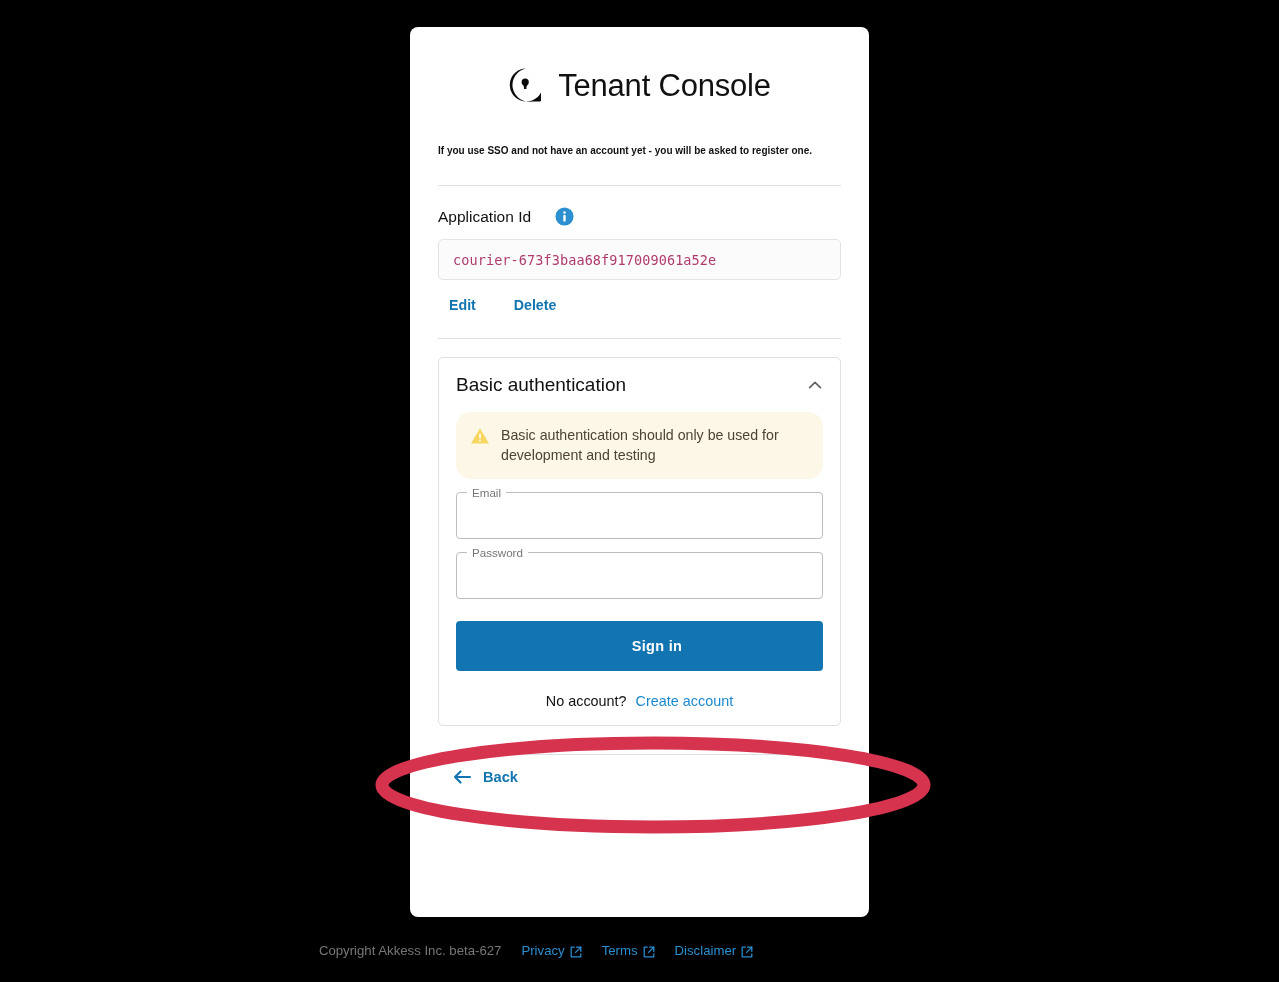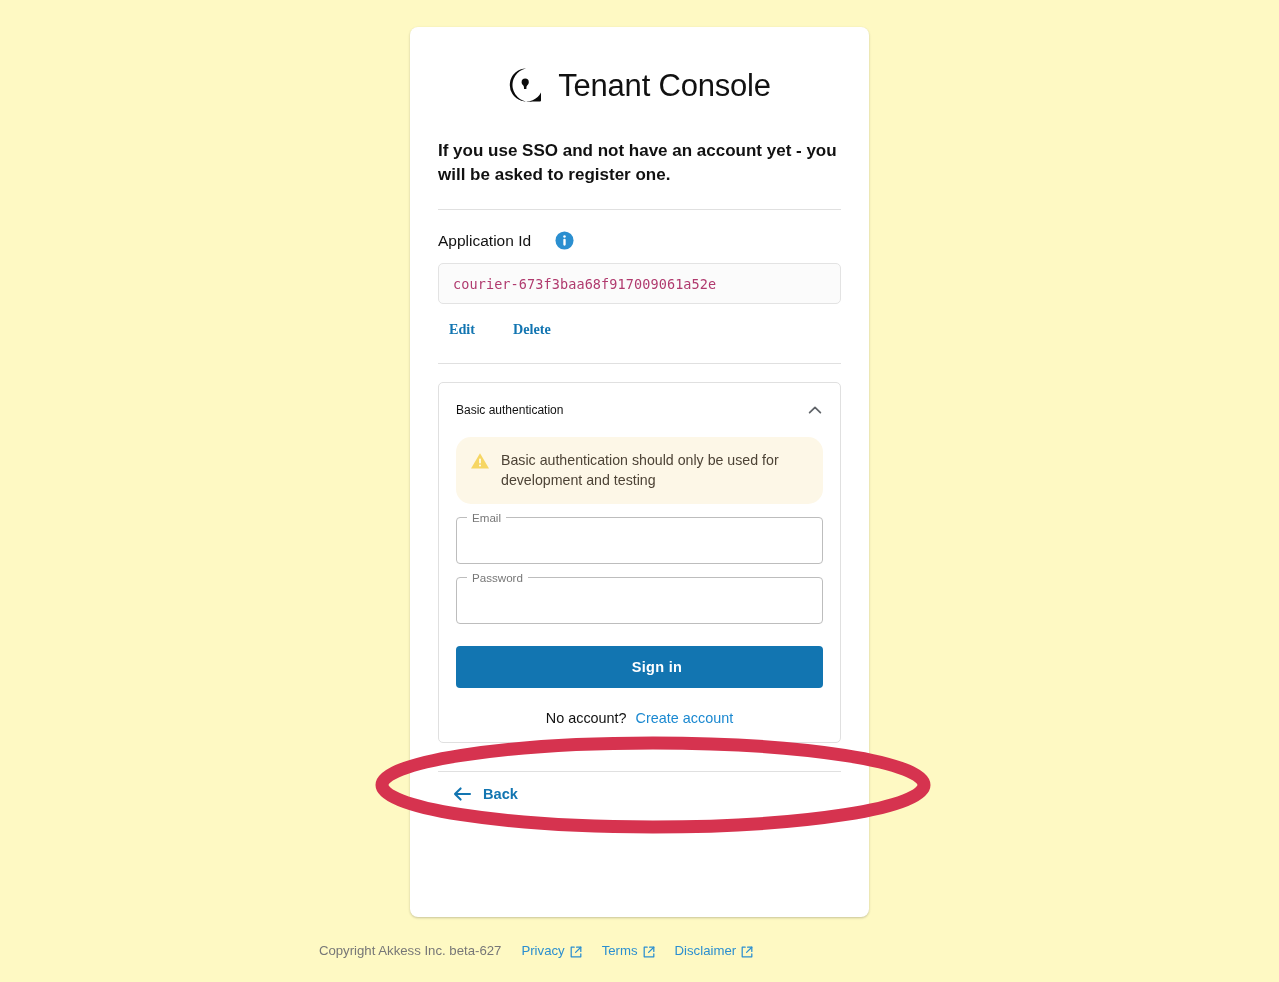--- a/index.html
+++ b/index.html
@@ -7,21 +7,21 @@
     margin: 0; padding: 0;
     width: 1279px; height: 982px;
     background: #f5f5f5;
     font-family: "Liberation Sans", sans-serif;
     overflow: hidden;
   }
   #root {
     position: relative;
     width: 1279px;
     height: 982px;
-    background: #fef9c3;
+    background: #000000;
   }
 
   
   .card {
     position: absolute;
     left: 410px; top: 27px;
     width: 459px; height: 890px;
     background: #ffffff;
     border-radius: 8px;
     box-shadow: 0 1px 3px rgba(0,0,0,0.12), 0 1px 2px rgba(0,0,0,0.10);
@@ -47,21 +47,21 @@
     font-size: 31px;
     font-weight: 400;
     color: #111111;
     letter-spacing: -0.2px;
     line-height: 1;
   }
 
   
   .intro {
     margin-top: 26px;
-    font-size: 17px;
+    font-size: 10px;
     line-height: 24px;
     color: #111111;
     font-weight: 700;
     padding: 0 0px;
   }
 
   .divider {
     height: 1px;
     background: #e0e0e0;
     margin: 22px 0 0 0;
@@ -94,21 +94,20 @@
     font-family: "DejaVu Sans Mono", monospace;
     font-size: 13.5px;
     color: #b03a6e;
     letter-spacing: 0.1px;
   }
   .appid-actions {
     margin-top: 14px;
     display: flex;
     gap: 22px;
     padding-left: 3px;
-    font-family: Liberation Serif, serif;
   }
   .link-action {
     color: #1275b1;
     font-size: 14.2px;
     font-weight: 700;
     cursor: pointer;
     text-decoration: none;
     padding: 3px 8px;
     border-radius: 4px;
   }
@@ -122,21 +121,21 @@
   }
   .panel-header {
     height: 54px;
     display: flex;
     align-items: center;
     justify-content: space-between;
     padding: 0 16px 0 17px;
     cursor: pointer;
   }
   .panel-title {
-    font-size: 12px;
+    font-size: 19px;
     color: #111111;
   }
   .chev { width: 18px; height: 18px; display:block; }
 
   .panel-body { padding: 0 17px 16px 17px; }
 
   .warn {
     background: #fdf7e7;
     border-radius: 15px;
     display: flex;
@@ -182,21 +181,21 @@
     background: transparent;
     padding: 0 14px;
     font-family: "Liberation Sans", sans-serif;
     font-size: 15px;
     color: #111;
   }
 
   .signin-btn {
     margin-top: 22px;
     width: 100%;
-    height: 42px;
+    height: 50px;
     background: #1275b1;
     color: #ffffff;
     border: none;
     border-radius: 4px;
     font-family: "Liberation Sans", sans-serif;
     font-size: 14.5px;
     font-weight: 700;
     letter-spacing: 0.3px;
     cursor: pointer;
     display: flex;

